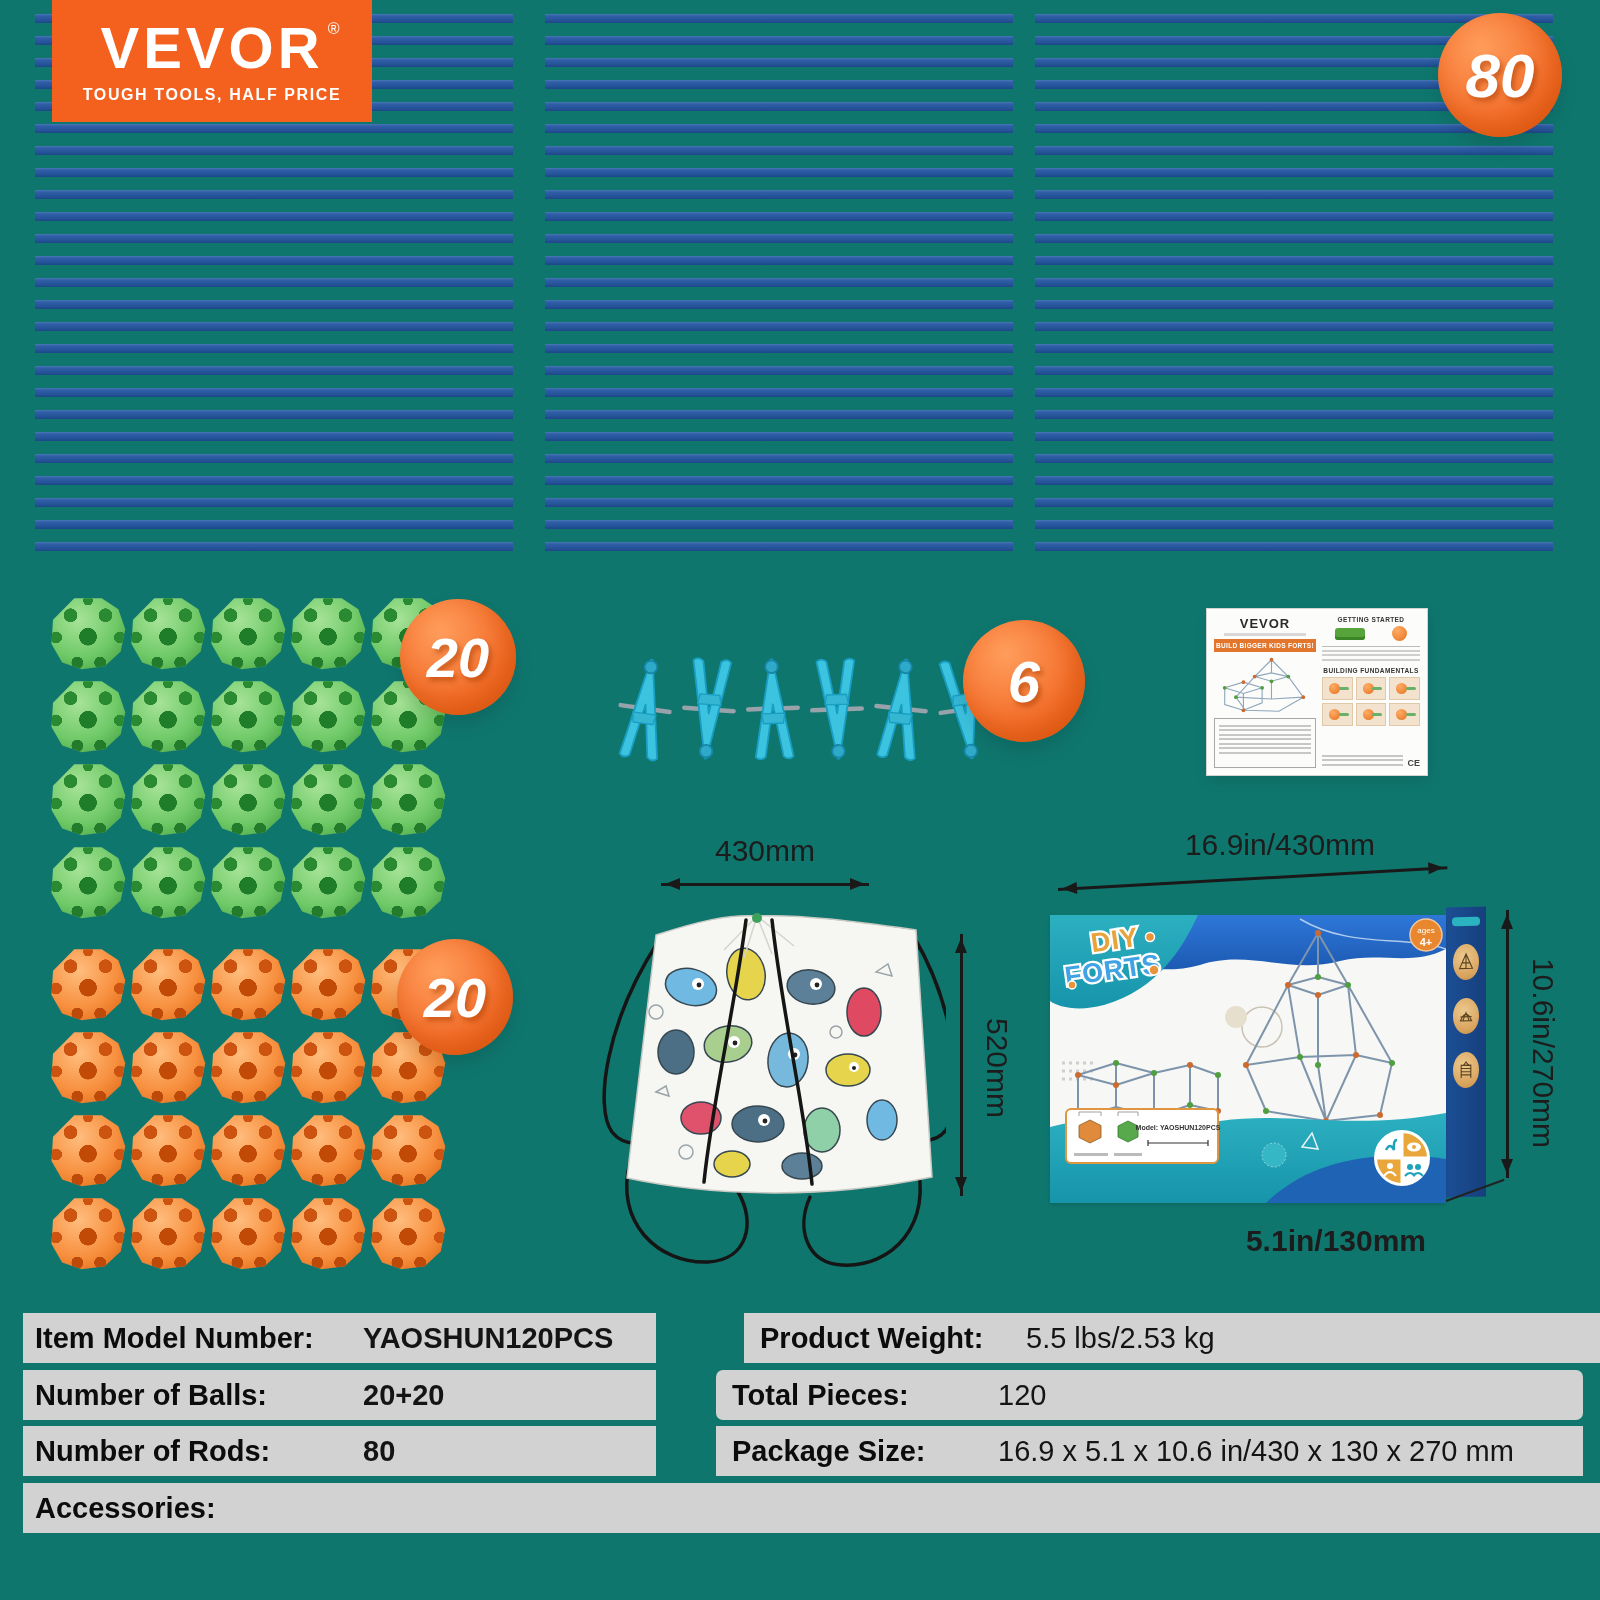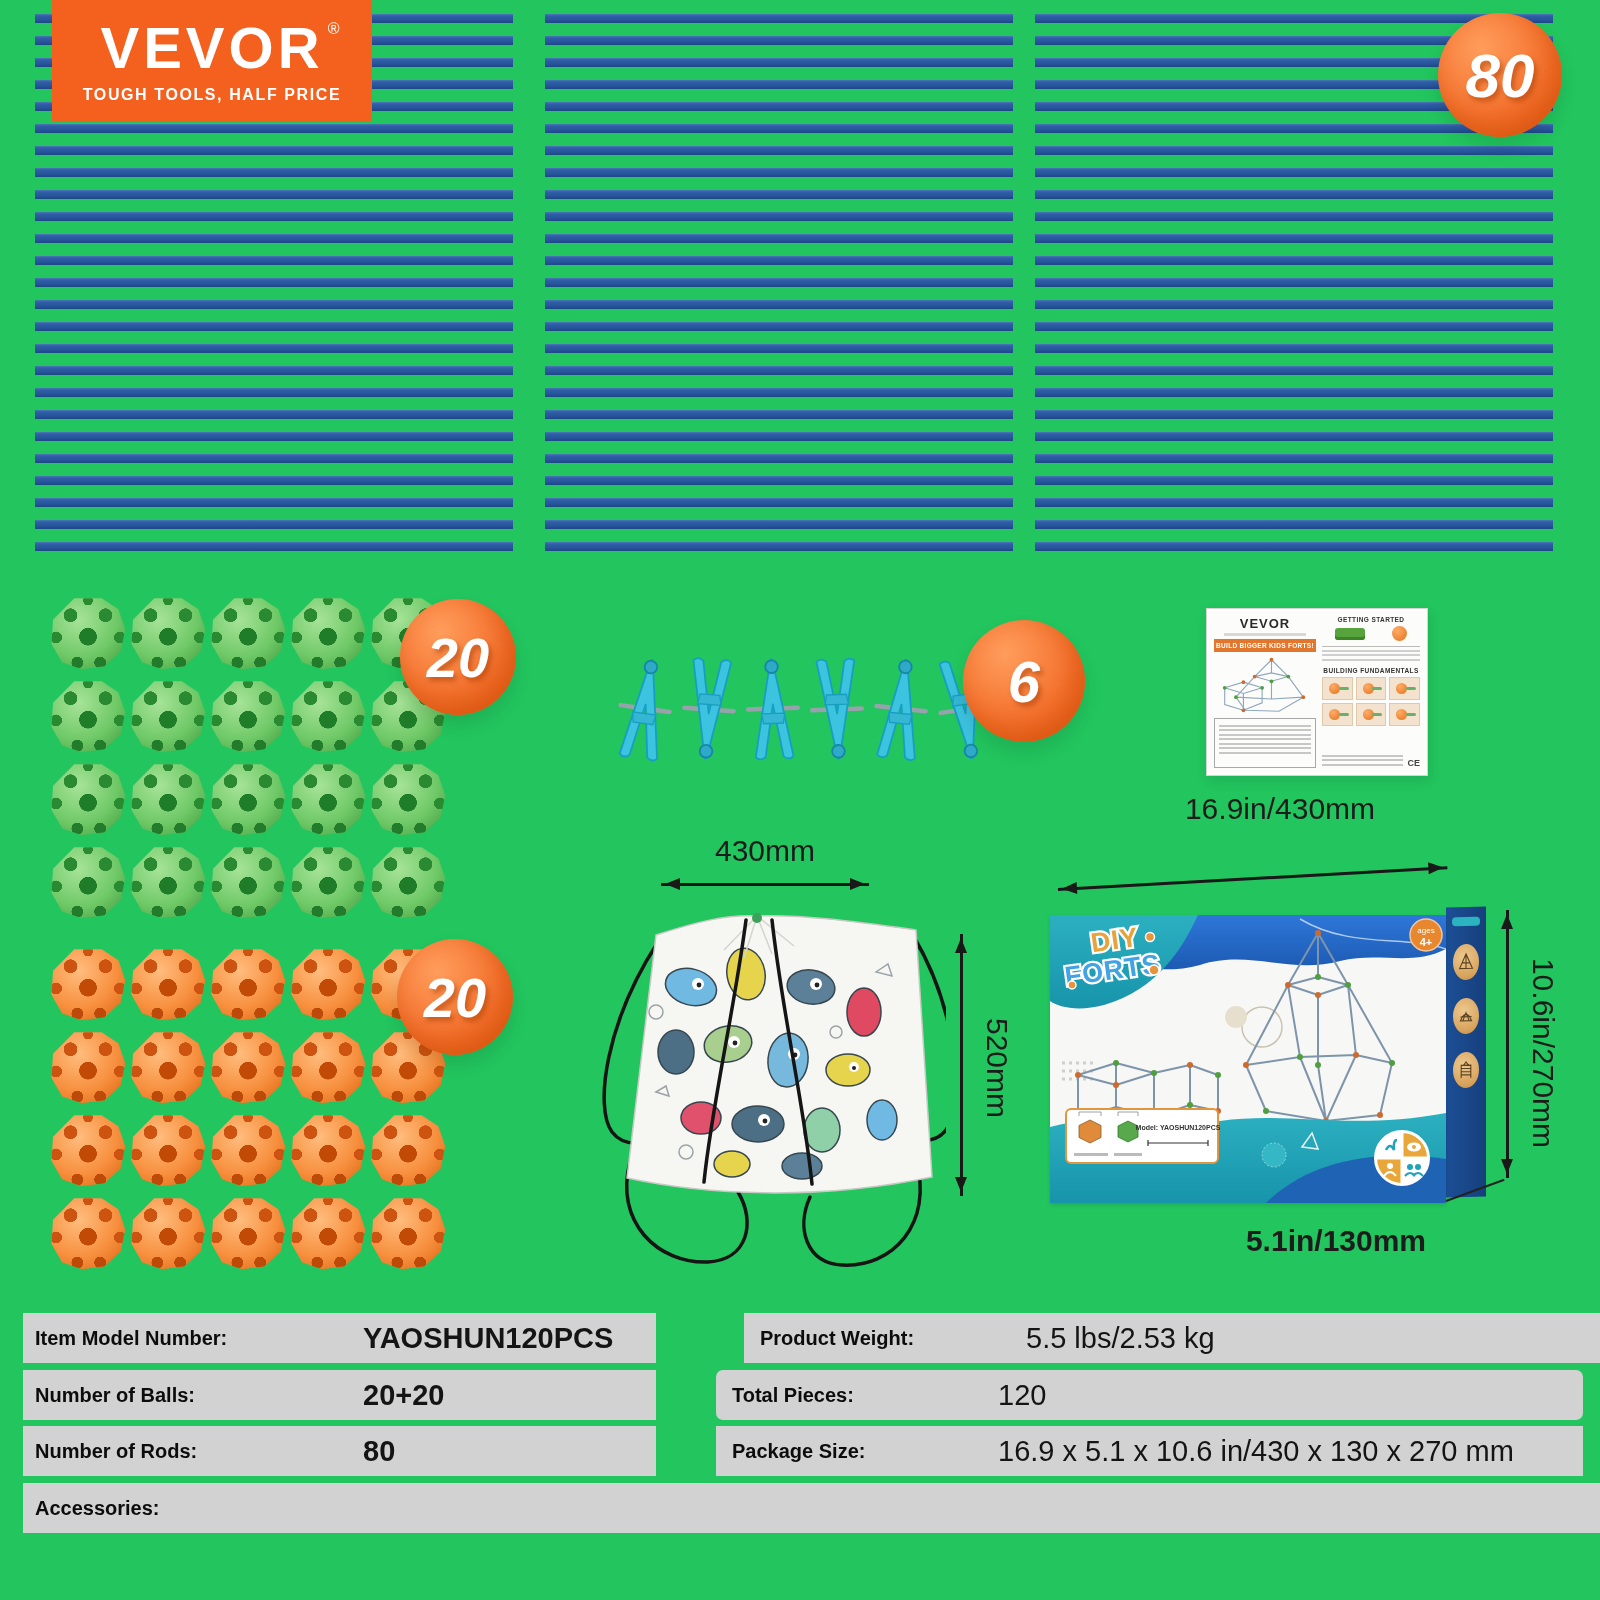--- a/index.html
+++ b/index.html
@@ -1,16 +1,16 @@
 <!DOCTYPE html>
 <html><head>
 <meta charset="utf-8">
 <style>
   html,body{margin:0;padding:0;background:#fff;}
-  #stage{position:relative;width:1600px;height:1600px;background:#22c55e;overflow:hidden;
+  #stage{position:relative;width:1600px;height:1600px;background:#0f766e;overflow:hidden;
          font-family:"Liberation Sans",sans-serif;color:#111;}
   
   .rod-col{position:absolute;top:14px;height:546px;
     background:repeating-linear-gradient(to bottom,
       #4a77b5 0px,#2f5fa8 2px,#27549a 6px,#1c4787 9px,
       rgba(0,0,0,0) 9px,rgba(0,0,0,0) 22px);}
   .rod-col.c1{left:35px;width:478px;}
   .rod-col.c2{left:545px;width:468px;}
   .rod-col.c3{left:1035px;width:518px;}
   
@@ -101,21 +101,21 @@
   .rot90{transform:rotate(90deg);transform-origin:left top;}
   .arr-h{position:absolute;height:0;border-top:3px solid #191919;z-index:3;}
   .arr-h::before{content:'';position:absolute;left:-2px;top:-8px;border:6.5px solid transparent;border-right:15px solid #191919;}
   .arr-h::after{content:'';position:absolute;right:-2px;top:-8px;border:6.5px solid transparent;border-left:15px solid #191919;}
   .arr-v{position:absolute;width:0;border-left:3px solid #191919;z-index:3;}
   .arr-v::before{content:'';position:absolute;top:-2px;left:-8px;border:6.5px solid transparent;border-bottom:15px solid #191919;}
   .arr-v::after{content:'';position:absolute;bottom:-2px;left:-8px;border:6.5px solid transparent;border-top:15px solid #191919;}
   .tick{position:absolute;height:0;border-top:2px solid #222;z-index:3;}
   
   .srow{position:absolute;height:50px;background:#d2d2d2;z-index:2;}
-  .srow .lab{position:absolute;left:12px;top:0;line-height:50px;font-weight:bold;font-size:20px;color:#0c0c0c;white-space:nowrap;}
+  .srow .lab{position:absolute;left:12px;top:0;line-height:50px;font-weight:bold;font-size:29px;color:#0c0c0c;white-space:nowrap;}
   .srow .val{position:absolute;top:0;line-height:50px;font-size:29px;color:#141414;white-space:nowrap;}
   .srow.lt{left:23px;width:633px;}   .srow.lt .val{left:340px;font-weight:bold;}
   .srow.rt{left:716px;width:867px;}  .srow.rt .lab{left:16px;} .srow.rt .val{left:282px;}
   .srow.full{left:23px;width:1584px;} .srow.full .val{left:340px;}
 </style>
 </head>
 <body>
 
 <div id="stage">
 
@@ -492,21 +492,21 @@
       <g font-weight="bold" text-anchor="middle">
         <text x="66" y="34" transform="rotate(-8 66 34)" font-size="27" fill="#e8a33c" stroke="#fff" stroke-width="4.5" paint-order="stroke" letter-spacing="1">DIY</text>
         <text x="64" y="64" transform="rotate(-8 64 64)" font-size="27" fill="#41a3e4" stroke="#fff" stroke-width="4.5" paint-order="stroke" letter-spacing="1">FORTS</text>
         <circle cx="100" cy="22" r="4.5" fill="#e8943c" stroke="#fff" stroke-width="1.5"></circle>
         <circle cx="104" cy="55" r="5" fill="#e8943c" stroke="#fff" stroke-width="1.5"></circle>
         <circle cx="22" cy="70" r="4" fill="#e8943c" stroke="#fff" stroke-width="1.5"></circle>
       </g>
     </svg>
   </div>
 
-  <div class="dim center" style="left:1120px;top:792px;width:320px;text-align:center;">16.9in/430mm</div>
+  <div class="dim center" style="left:1120px;top:828px;width:320px;text-align:center;">16.9in/430mm</div>
   <div class="arr-h" style="left:1058px;top:888px;width:390px;transform:rotate(-3.2deg);transform-origin:left center;"></div>
   <div class="arr-v" style="left:1506px;top:910px;height:268px;"></div>
   <div class="dim center rot90" style="left:1560px;top:948px;width:210px;">10.6in/270mm</div>
   <div class="tick" style="left:1446px;top:1200px;width:62px;transform:rotate(-20deg);transform-origin:left center;"></div>
   <div class="dim center" style="left:1216px;top:1224px;width:240px;font-weight:bold;">5.1in/130mm</div>
 
   <div class="srow lt" style="top:1313px;">
     <div class="lab">Item Model Number:</div>
     <div class="val">YAOSHUN120PCS</div>
   </div>

